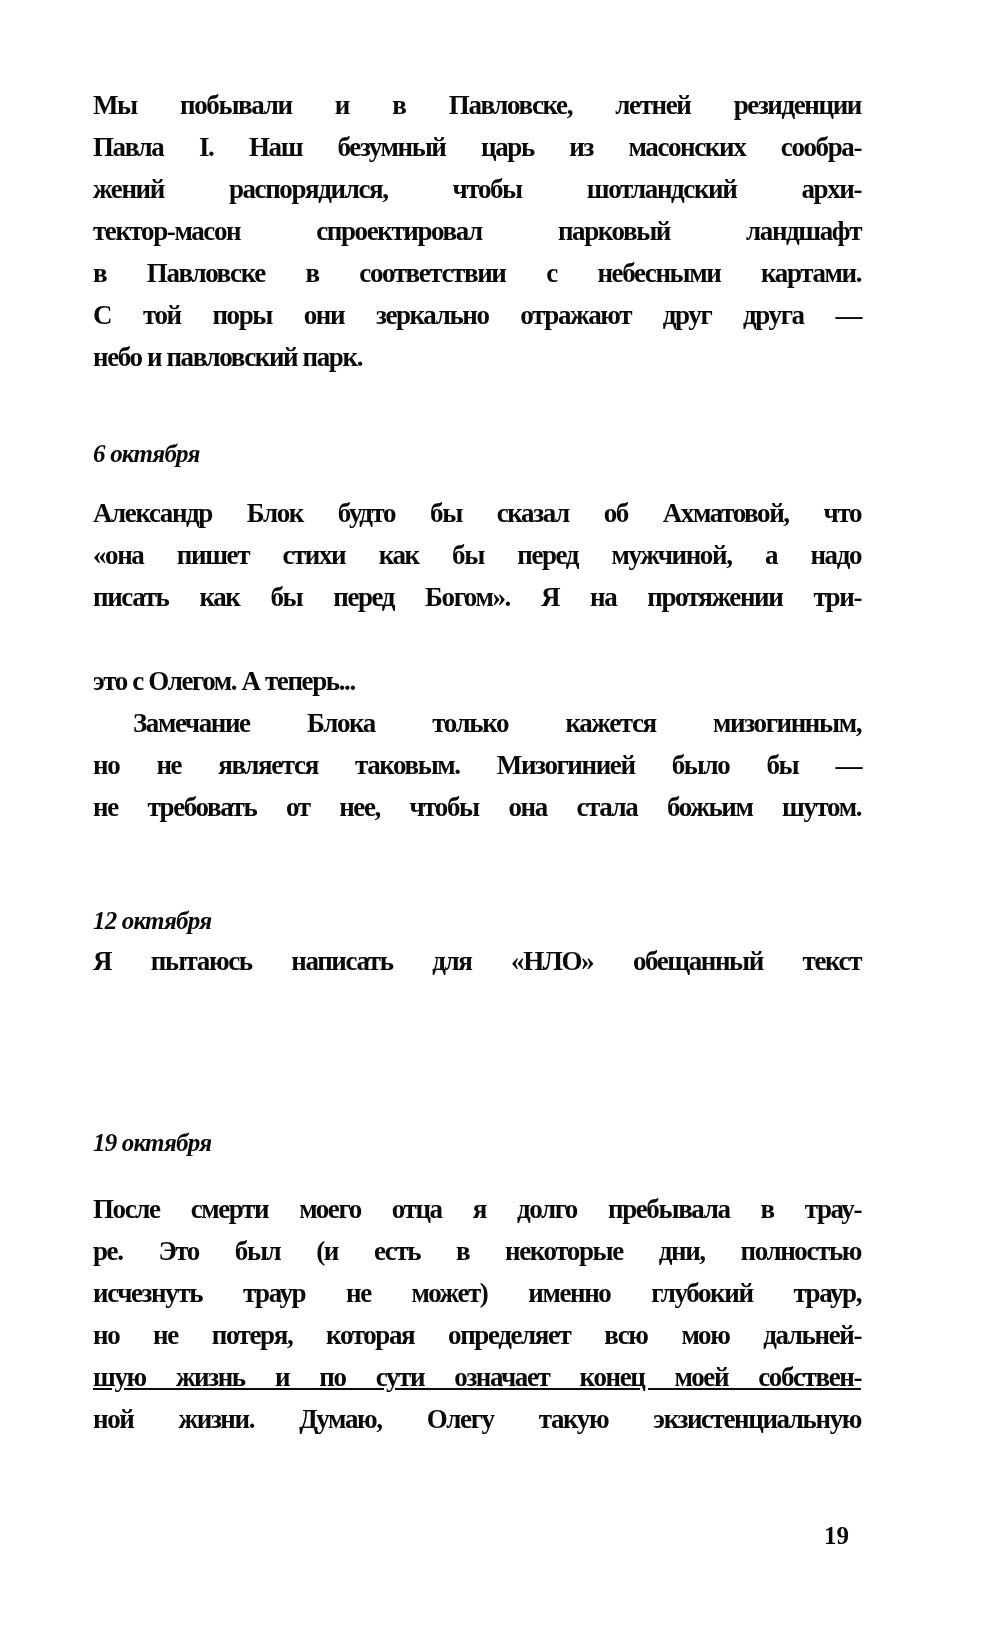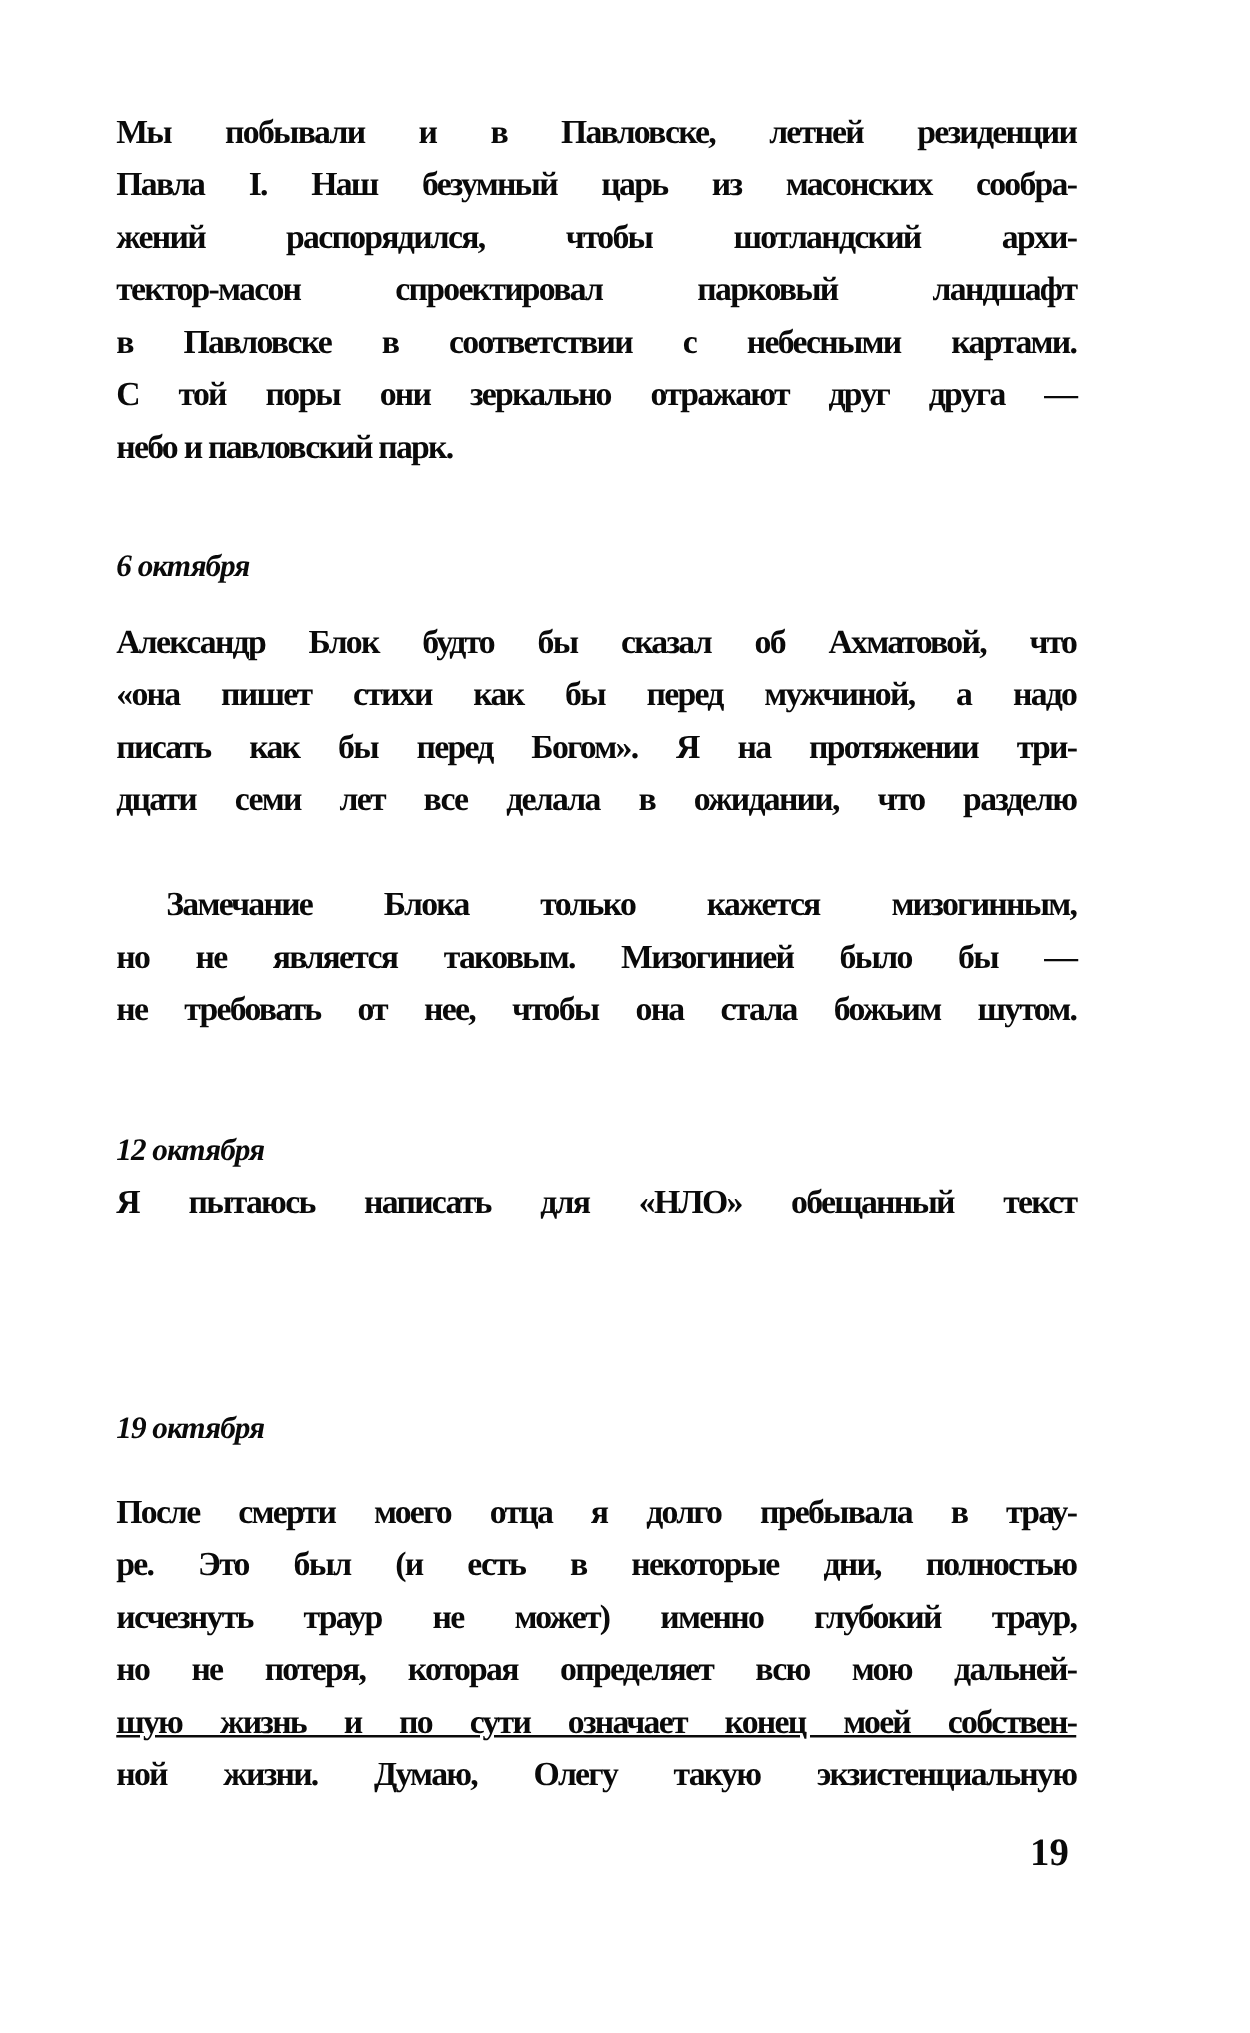--- a/index.html
+++ b/index.html
@@ -49,22 +49,22 @@
       line-height: 42px;
       font-size: 25px;
       font-weight: bold;
       font-style: italic;
       letter-spacing: -0.8px;
       font-family: "Liberation Serif", "DejaVu Serif", serif;
     }
     .page-number {
       position: absolute;
       left: 824px;
-      top: 1464px;
-      font-size: 31px;
+      top: 1522px;
+      font-size: 25px;
       font-weight: bold;
       font-family: "Liberation Serif", "DejaVu Serif", serif;
     }
   </style>
 </head>
 <body>
 
 <div class="page">
 
   <div class="line" style="top:84px;">Мы побывали и в Павловске, летней резиденции</div>
@@ -72,21 +72,21 @@
   <div class="line" style="top:168px;">жений распорядился, чтобы шотландский архи-</div>
   <div class="line" style="top:210px;">тектор-масон спроектировал парковый ландшафт</div>
   <div class="line" style="top:252px;">в Павловске в соответствии с небесными картами.</div>
   <div class="line" style="top:294px;">С той поры они зеркально отражают друг друга —</div>
   <div class="line last" style="top:336px;">небо и павловский парк.</div>
 
   <div class="heading" style="top:433px;">6 октября</div>
   <div class="line" style="top:492px;">Александр Блок будто бы сказал об Ахматовой, что</div>
   <div class="line" style="top:534px;">«она пишет стихи как бы перед мужчиной, а надо</div>
   <div class="line" style="top:576px;">писать как бы перед Богом». Я на протяжении три-</div>
-  <div class="line" style="top:618px;">дцати семи лет все делала в ожидании, что разделю</div>
+  <div class="line last" style="top:660px;">это с Олегом. А теперь...</div>
   <div class="line indent" style="top:702px;">Замечание Блока только кажется мизогинным,</div>
   <div class="line" style="top:744px;">но не является таковым. Мизогинией было бы —</div>
   <div class="line" style="top:786px;">не требовать от нее, чтобы она стала божьим шутом.</div>
 
   <div class="heading" style="top:900px;">12 октября</div>
   <div class="line" style="top:940px;">Я пытаюсь написать для «НЛО» обещанный текст</div>
 
   <div class="heading" style="top:1122px;">19 октября</div>
   <div class="line" style="top:1188px;">После смерти моего отца я долго пребывала в трау-</div>
   <div class="line" style="top:1230px;">ре. Это был (и есть в некоторые дни, полностью</div>

